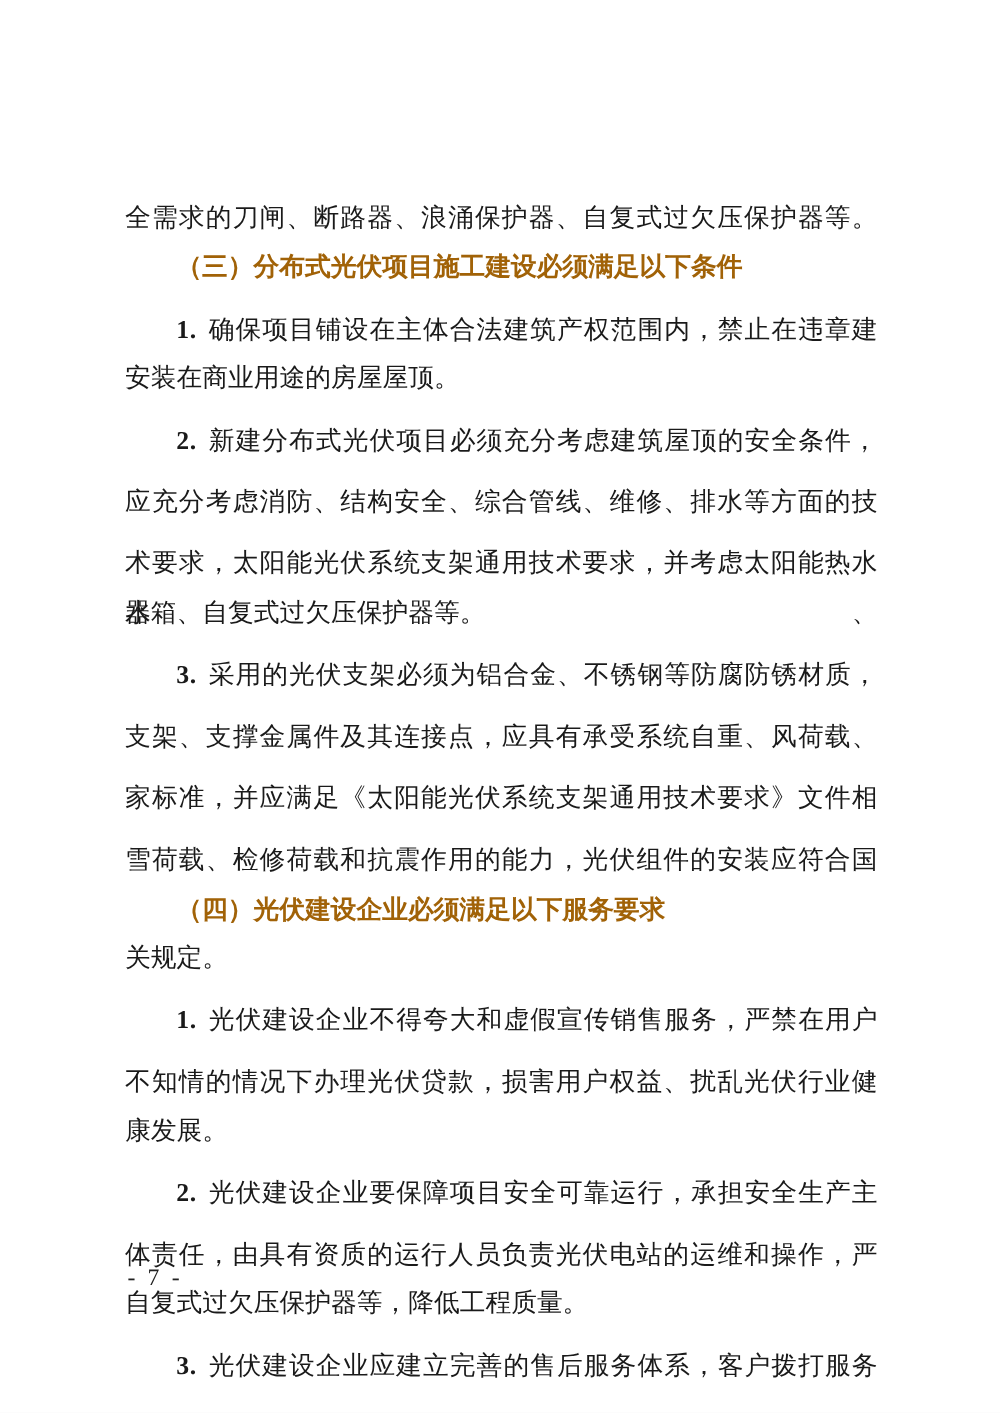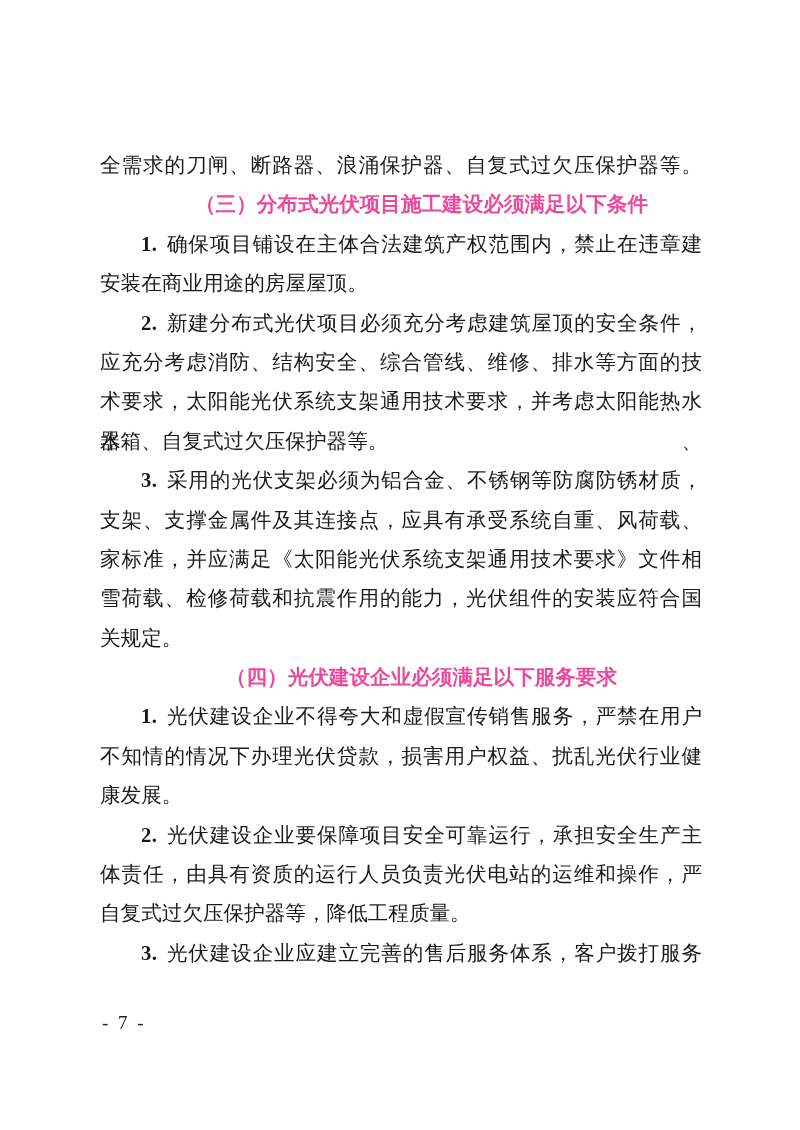--- a/index.html
+++ b/index.html
@@ -33,25 +33,25 @@
     white-space: normal;
     overflow: visible;
   }
   .line.indent {
     padding-left: 41px;
   }
   .line.fill {
     text-align: justify;
     text-align-last: justify;
     text-justify: inter-character;
+    margin-top: 10px;
   }
   .line.heading {
     font-weight: 700;
-    color: #ec4899;
-    text-align: center;
+    color: #a16207;
   }
   .para-num {
     font-weight: 700;
     margin-right: 0.42em;
     letter-spacing: 0.5px;
   }
   .footer {
     position: absolute;
     left: 102px;
     top: 1010px;
@@ -71,22 +71,22 @@
       <div class="line indent fill"><span class="para-num">1.</span>确保项目铺设在主体合法建筑产权范围内，禁止在违章建</div>
       <div class="line">安装在商业用途的房屋屋顶。</div>
       <div class="line indent fill"><span class="para-num">2.</span>新建分布式光伏项目必须充分考虑建筑屋顶的安全条件，</div>
       <div class="line fill">应充分考虑消防、结构安全、综合管线、维修、排水等方面的技</div>
       <div class="line fill">术要求，太阳能光伏系统支架通用技术要求，并考虑太阳能热水器、</div>
       <div class="line">水箱、自复式过欠压保护器等。</div>
       <div class="line indent fill"><span class="para-num">3.</span>采用的光伏支架必须为铝合金、不锈钢等防腐防锈材质，</div>
       <div class="line fill">支架、支撑金属件及其连接点，应具有承受系统自重、风荷载、</div>
       <div class="line fill">家标准，并应满足《太阳能光伏系统支架通用技术要求》文件相</div>
       <div class="line fill">雪荷载、检修荷载和抗震作用的能力，光伏组件的安装应符合国</div>
+      <div class="line heading indent">（四）光伏建设企业必须满足以下服务要求</div>
       <div class="line">关规定。</div>
-      <div class="line heading indent">（四）光伏建设企业必须满足以下服务要求</div>
       <div class="line indent fill"><span class="para-num">1.</span>光伏建设企业不得夸大和虚假宣传销售服务，严禁在用户</div>
       <div class="line fill">不知情的情况下办理光伏贷款，损害用户权益、扰乱光伏行业健</div>
       <div class="line">康发展。</div>
       <div class="line indent fill"><span class="para-num">2.</span>光伏建设企业要保障项目安全可靠运行，承担安全生产主</div>
       <div class="line fill">体责任，由具有资质的运行人员负责光伏电站的运维和操作，严</div>
       <div class="line">自复式过欠压保护器等，降低工程质量。</div>
       <div class="line indent fill"><span class="para-num">3.</span>光伏建设企业应建立完善的售后服务体系，客户拨打服务</div>
     </main>
   <div class="footer">- 7 -</div>
 </div>

